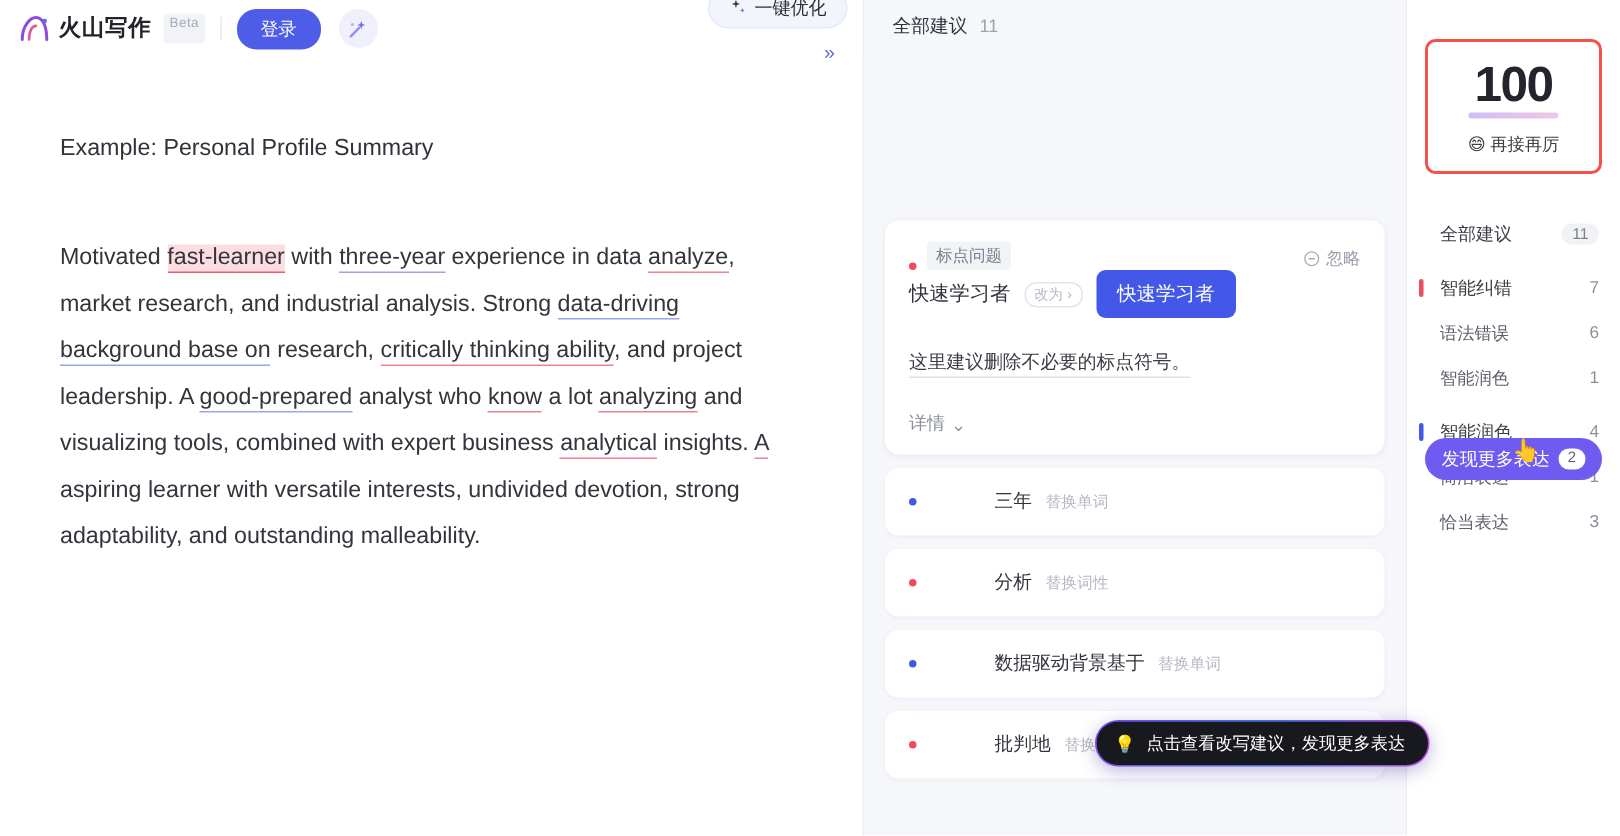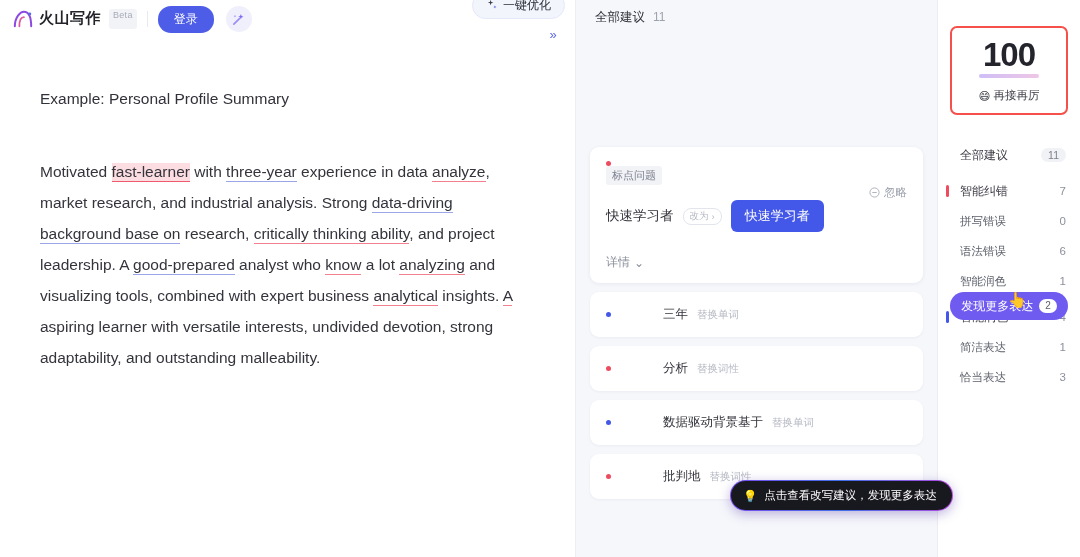--- a/index.html
+++ b/index.html
@@ -82,21 +82,21 @@
     padding: 0 0 0 19px; font-size: 12.5px; color: #30313a;
   }
   .sugg-head .count { color: #9ea2ae; font-size: 12px; }
   .sugg-scroll { flex: 1; position: relative; padding: 0 14px; }
 
   .card {
     background: #ffffff; border-radius: 9px; margin-top: 113px;
     padding: 14px 16px 12px 16px;
     box-shadow: 0 1px 4px rgba(40,44,80,.07);
   }
-  .card-head { display: flex; align-items: flex-start; flex-direction: column; }
+  .card-head { display: flex; align-items: flex-end; }
   .dot { width: 5px; height: 5px; border-radius: 50%; background: #ee4b5e; margin-right: 7px; }
   .tag-chip {
     font-size: 11px; color: #7b7f8d; background: #f2f3f7;
     border-radius: 3px; padding: 2px 6px;
   }
   .ignore {
     margin-left: auto; display: flex; align-items: center; gap: 4px;
     font-size: 11.5px; color: #9ba0ac; cursor: pointer;
   }
   .card-row { display: flex; align-items: center; gap: 9px; }
@@ -269,20 +269,21 @@
           </span>
         </div>
         <div class="card-row">
           <span class="orig">快速学习者</span>
           <span class="arrow-pill">
             <span>改为</span>
             <span>›</span>
           </span>
           <button class="repl-btn">快速学习者</button>
         </div>
+        <div><span class="card-note">这里建议删除不必要的标点符号。</span></div>
         <div class="card-more">
           <span>详情</span>
           <span>⌄</span>
         </div>
       </div>
 
       <div id="mini-list">
           <div class="mini">
             <span class="dot" style="background:#4357e8"></span>
             <span class="m-word">三年</span>
@@ -327,24 +328,20 @@
           <span class="lbl">全部建议</span>
           <span class="pill">11</span>
         </div>
         <div class="rail-sep"></div>
         <div class="rail-row">
           <span class="bar bar-red"></span>
           <span class="lbl">智能纠错</span>
           <span class="num">7</span>
         </div>
         <div class="rail-row sub">
-          <span class="lbl">拼写错误</span>
-          <span class="num">0</span>
-        </div>
-        <div class="rail-row sub">
           <span class="lbl">语法错误</span>
           <span class="num">6</span>
         </div>
         <div class="rail-row sub">
           <span class="lbl">智能润色</span>
           <span class="num">1</span>
         </div>
         <div class="rail-sep"></div>
         <div class="rail-row">
           <span class="bar bar-blue"></span>

